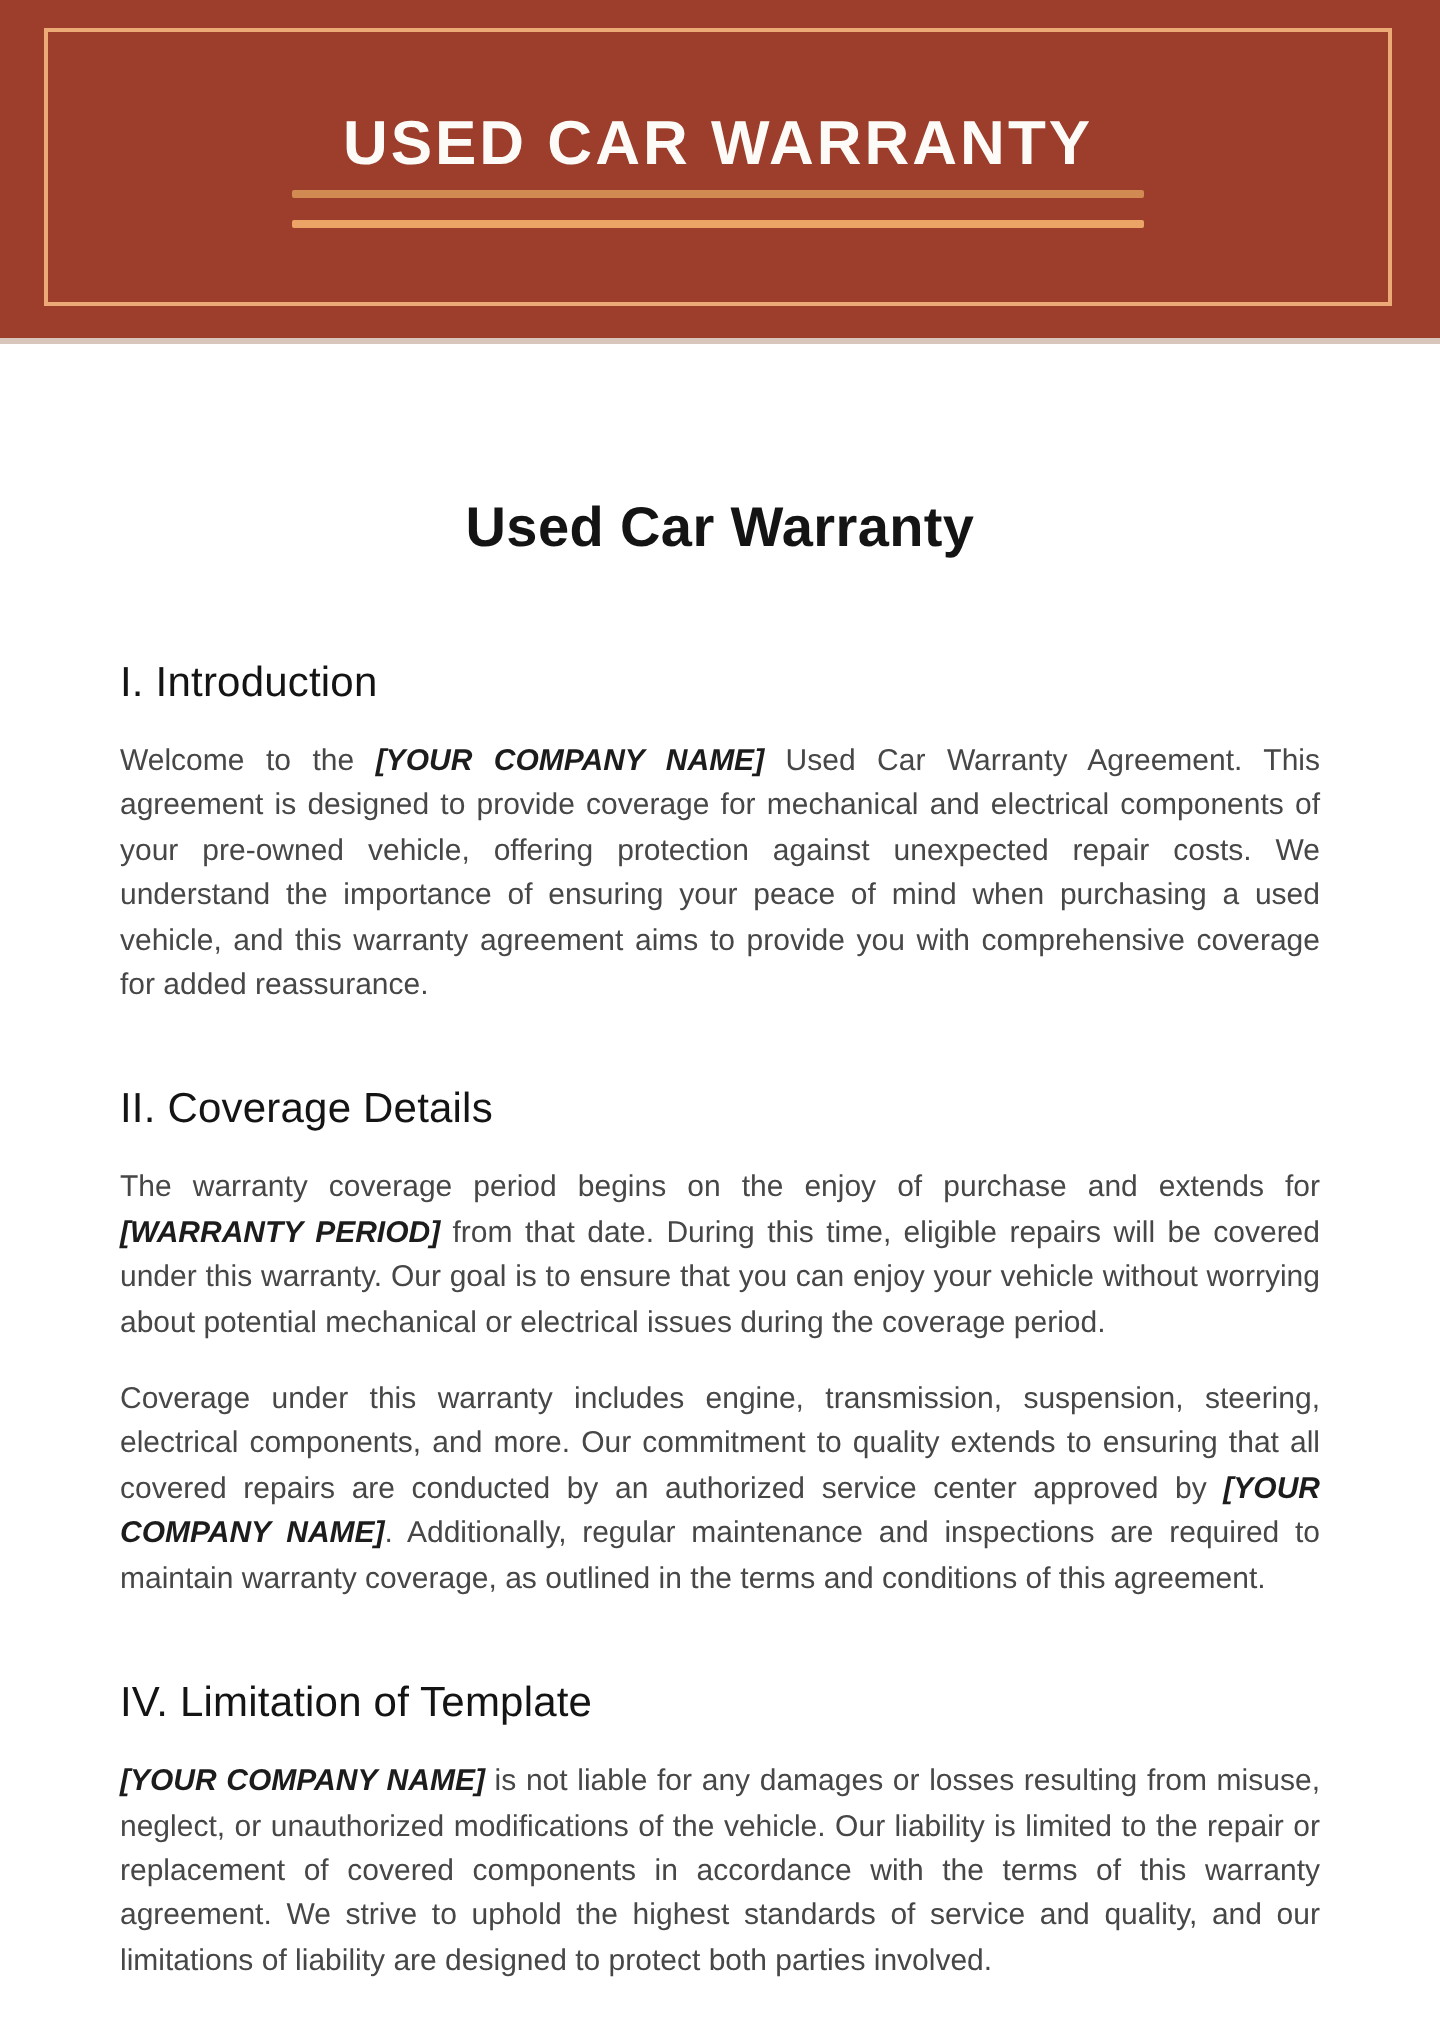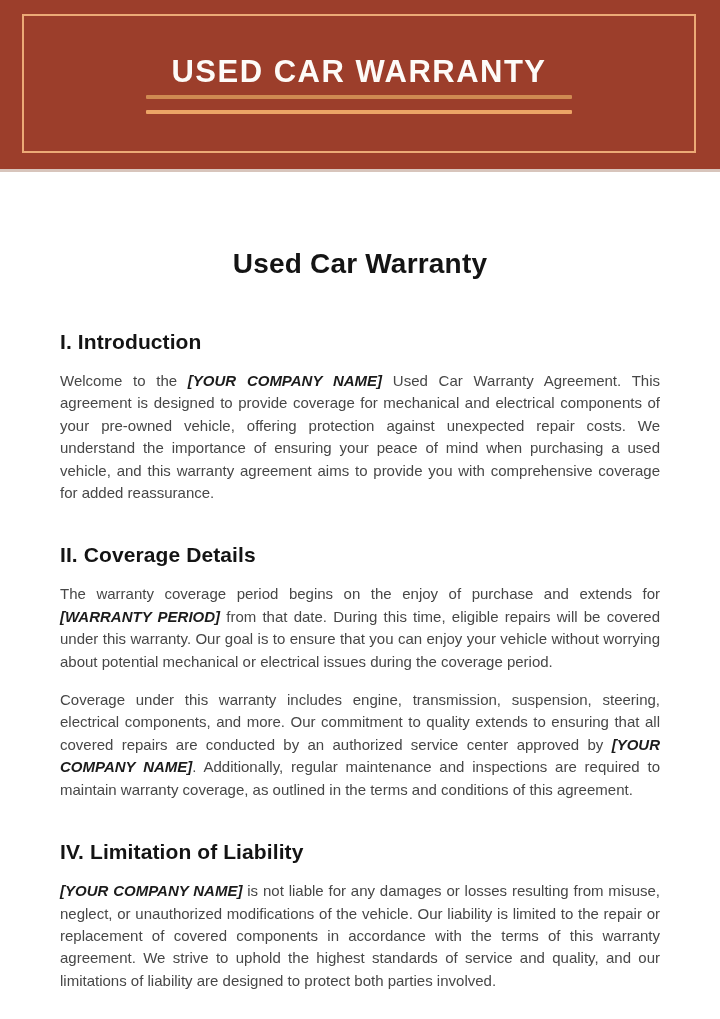--- a/index.html
+++ b/index.html
@@ -61,21 +61,21 @@
     margin-top: 76px;
     text-align: center;
     font-size: 28px;
     font-weight: 700;
     color: #141414;
     letter-spacing: 0.2px;
   }
   .section h2 {
     margin-top: 39px;
     font-size: 21px;
-    font-weight: 700;
+    font-weight: 400;
     color: #141414;
     letter-spacing: 0.1px;
   }
   .section:first-of-type h2 { margin-top: 50px; }
   .section p {
     margin-top: 16px;
     font-size: 15px;
     line-height: 22.4px;
     color: #474747;
     text-align: justify;
@@ -109,16 +109,16 @@
   <section class="section">
     <h2>II. Coverage Details</h2>
     <p><span>The warranty coverage period begins on the enjoy of purchase and extends for </span><strong>[WARRANTY PERIOD]</strong><span> from that date. During this time, eligible repairs will be covered under this warranty. Our goal is to ensure that you can enjoy your vehicle without worrying about potential mechanical or electrical issues during the coverage period.</span></p>
   </section>
 
   <section class="section">
     <p><span>Coverage under this warranty includes engine, transmission, suspension, steering, electrical components, and more. Our commitment to quality extends to ensuring that all covered repairs are conducted by an authorized service center approved by </span><strong>[YOUR COMPANY NAME]</strong><span>. Additionally, regular maintenance and inspections are required to maintain warranty coverage, as outlined in the terms and conditions of this agreement.</span></p>
   </section>
 
   <section class="section">
-    <h2>IV. Limitation of Liability</h2>
+    <h2>IV. Limitation of Template</h2>
     <p><span></span><strong>[YOUR COMPANY NAME]</strong><span> is not liable for any damages or losses resulting from misuse, neglect, or unauthorized modifications of the vehicle. Our liability is limited to the repair or replacement of covered components in accordance with the terms of this warranty agreement. We strive to uphold the highest standards of service and quality, and our limitations of liability are designed to protect both parties involved.</span></p>
   </section>
 </main>
 
 </body></html>

